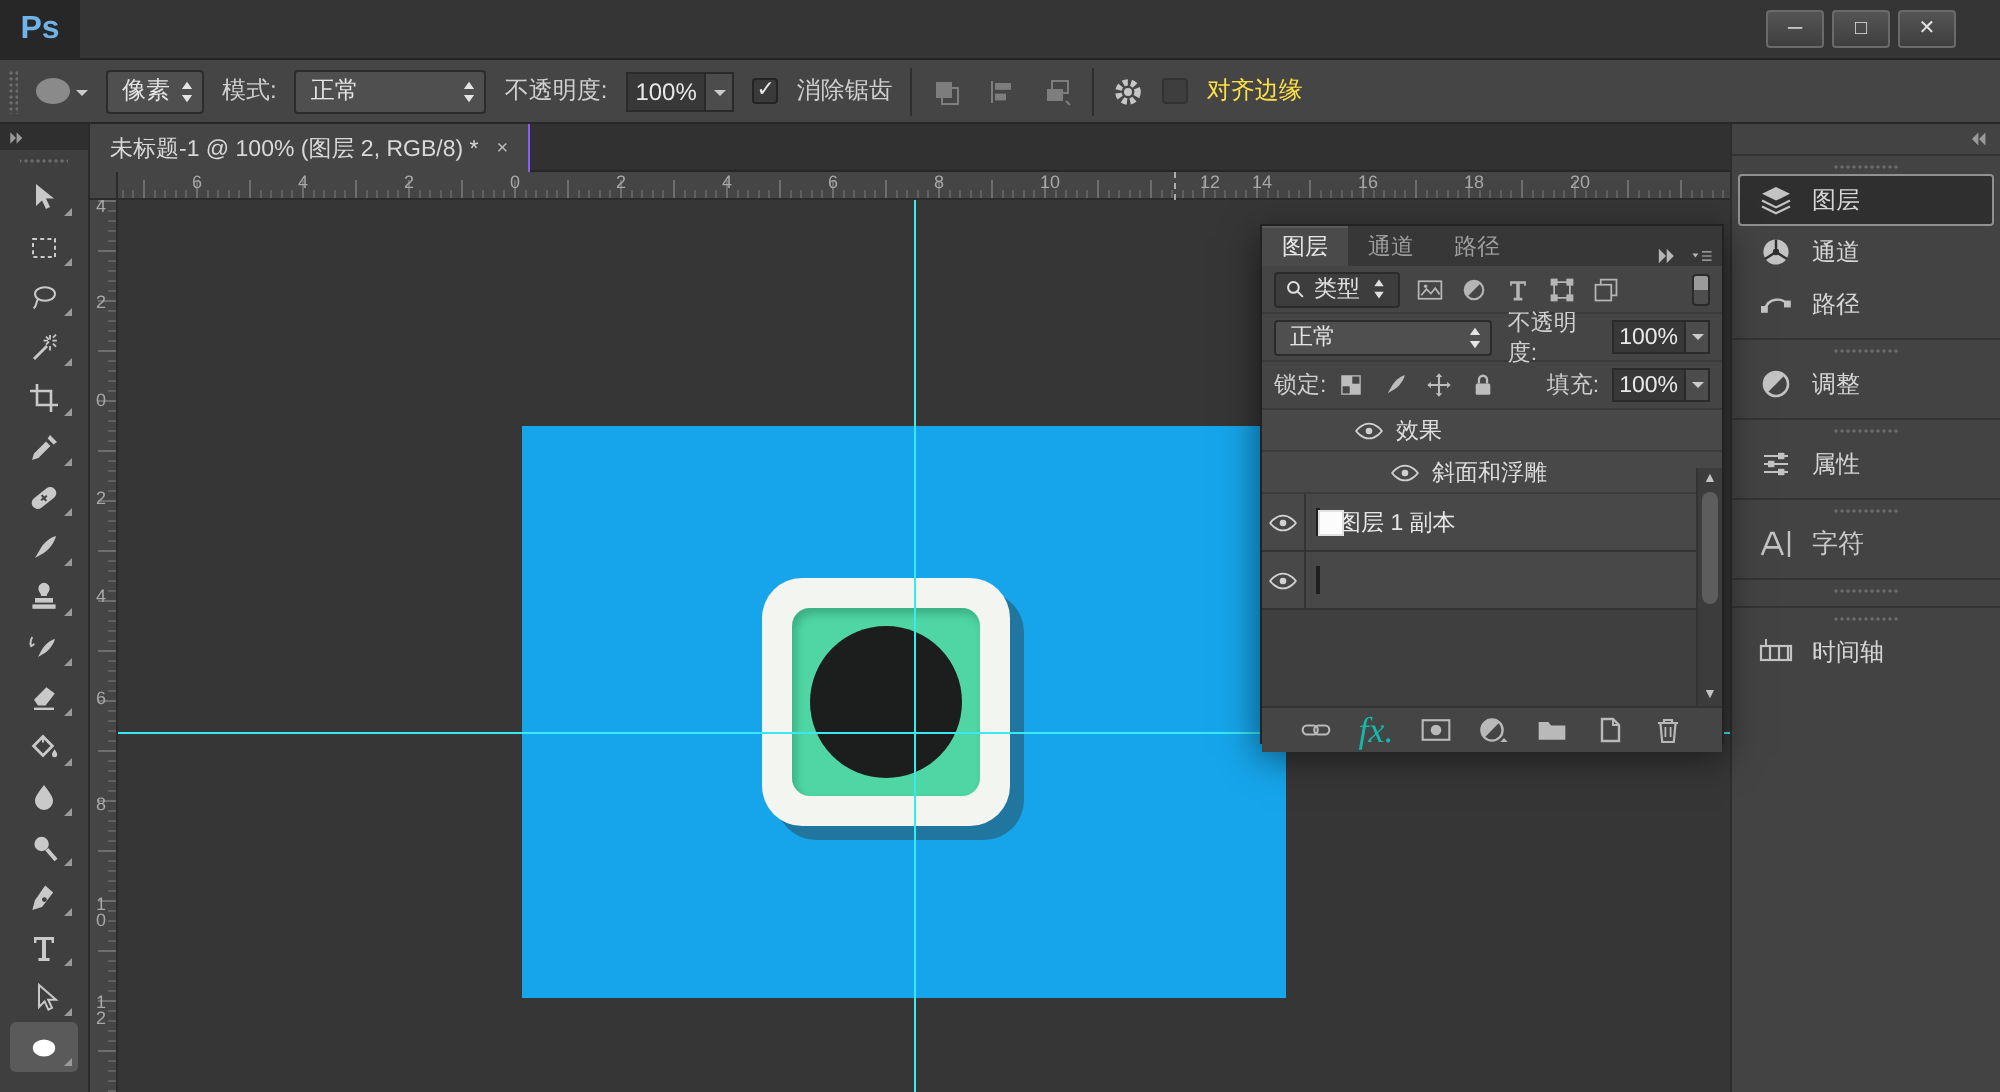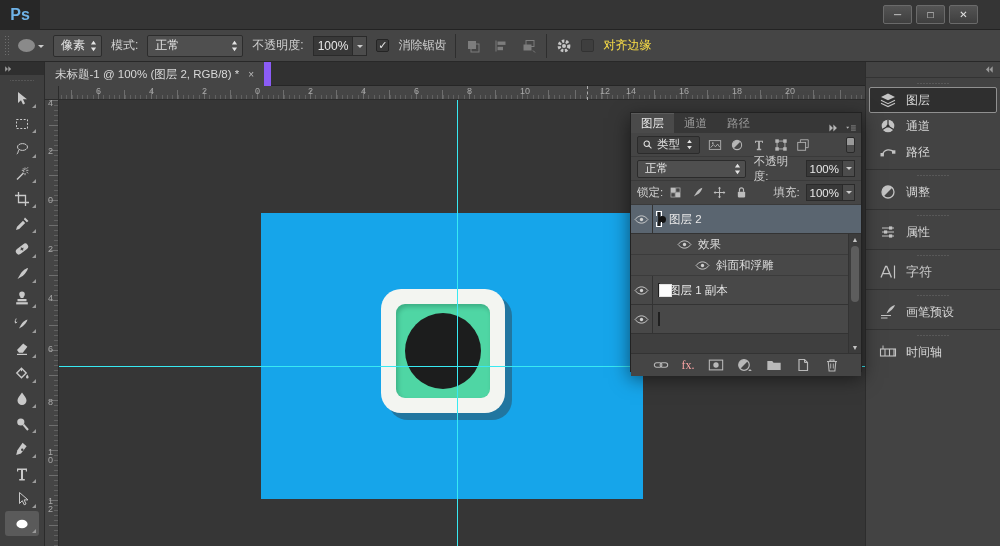--- a/index.html
+++ b/index.html
@@ -47,21 +47,21 @@
   #leftdock .dhead svg{width:10px;height:8px}
   #leftdock .grip-h{height:7px;margin:2px 10px;background-image:radial-gradient(#6d6d6d 35%,transparent 40%);background-size:3px 3px;background-repeat:repeat-x;background-position:center}
   .tool{position:relative;width:34px;height:25px;margin:0 auto;display:flex;align-items:center;
     justify-content:center;color:#c9c9c9;border-radius:3px}
   .tool::after{content:'';position:absolute;right:3px;bottom:3px;border:2.5px solid transparent;
     border-right-color:#9a9a9a;border-bottom-color:#9a9a9a}
   .tool.selected{background:#5a5a5a;color:#fff}
   
   #tabbar{position:absolute;left:45px;top:62px;width:820px;height:24px;background:#313131;
     border-bottom:1px solid #262626;display:flex}
-  #doctab{height:24px;background:#454545;border-right:7px solid #8b5cf6;display:flex;align-items:center;
+  #doctab{height:24px;background:#454545;border-right:1px solid #8b5cf6;display:flex;align-items:center;
     gap:9px;padding:0 10px;color:#d8d8d8;font-size:11.5px}
   #doctab .x{color:#bbb;font-size:10px}
   
   #canvas{position:absolute;left:45px;top:86px;width:820px;height:460px;background:#363636;overflow:hidden}
   #hruler{position:absolute;left:0;top:0;width:820px;height:14px;background:#454545;border-bottom:1px solid #2c2c2c;
     background-image:repeating-linear-gradient(90deg,#6e6e6e 0 1px,transparent 1px 26.5px),
       repeating-linear-gradient(90deg,#606060 0 1px,transparent 1px 5.3px);
     background-size:100% 9px,100% 4px;background-position:bottom left,bottom left;background-repeat:no-repeat}
   #vruler{position:absolute;left:0;top:14px;width:14px;height:446px;background:#454545;border-right:1px solid #2c2c2c;
     background-image:repeating-linear-gradient(180deg,#6e6e6e 0 1px,transparent 1px 25px),
@@ -130,21 +130,21 @@
   .fxb{margin-left:auto;margin-right:18px;font-style:italic;font-family:"Liberation Serif","DejaVu Serif",serif;color:#ddd}
   .erow{height:21px;display:flex;align-items:center;background:#484848;border-bottom:1px solid #3b3b3b;color:#dedede}
   .erow .eye{display:flex;color:#cfcfcf}
   #lp-scroll{position:absolute;right:0;top:29px;width:13px;height:119px;background:#3c3c3c;border-left:1px solid #333}
   #lp-scroll .sarr{height:11px;display:flex;align-items:center;justify-content:center;color:#c3c3c3;font-size:7px}
   #lp-scroll .sthumb{position:absolute;left:2px;right:2px;top:12px;height:56px;background:#5d5d5d;border-radius:4px}
   #lp-scroll .sarr.dn{position:absolute;bottom:0;left:0;right:0}
   #lp-bottom{height:23px;background:#454545;border-top:1px solid #333;display:flex;align-items:center;
     justify-content:center;gap:13px;color:#b9b9b9;position:relative}
   #lp-bottom .ic svg{width:16px;height:14px}
-  .fxtxt{font-family:"Liberation Serif","DejaVu Serif",serif;font-size:12px;color:#fca5a5}
+  .fxtxt{font-style:italic;font-family:"Liberation Serif","DejaVu Serif",serif;font-size:18px;color:#14b8a6}
   
   #rightdock{position:absolute;left:865px;top:62px;width:135px;height:484px;background:#434343;
     border-left:1px solid #2d2d2d}
   #rightdock .dhead{height:15px;display:flex;justify-content:flex-end;align-items:center;padding-right:5px;color:#9a9a9a}
   #rightdock .dhead svg{width:11px;height:9px}
   .dgroup{border-top:1px solid #333;padding:3px 0 4px}
   .dgroup::before{content:'';display:block;height:5px;margin:0 auto 1px;width:34px;
     background-image:radial-gradient(#6d6d6d 35%,transparent 40%);background-size:3px 3px;background-repeat:repeat-x;background-position:center}
   .dock-item{height:26px;margin:0 3px;display:flex;align-items:center;gap:8px;padding-left:8px;
     color:#d6d6d6;border:1px solid transparent;border-radius:2px}
@@ -552,32 +552,20 @@
     <span class="lbl" style="margin-left:auto">填充:</span>
     <span class="vb">
       <span class="v">100%</span>
       <span class="a">
           <span class="tri"></span>
         </span>
     </span>
   </div>
   <div id="lp-list">
     <div id="lp-rows">
-        <div class="lrow sel">
-          <span class="eyecell">
-            <span class="ic ">
-              <svg viewBox="0 0 16 12">
-                <path d="M1 6s2.8-4 7-4 7 4 7 4-2.8 4-7 4-7-4-7-4z" fill="none" stroke="currentColor"></path>
-                <circle cx="8" cy="6" r="1.8" fill="currentColor"></circle>
-              </svg>
-            </span>
-          </span>
-          <span class="thumbwrap"><span class="thumb dot"></span><i class="ck tl"></i><i class="ck tr"></i><i class="ck bl"></i><i class="ck br"></i></span>
-          <span class="lname">图层 2</span>
-        </div>
         <div class="erow" style="padding-left: 46px;">
           <span class="eye">
             <span class="ic ">
               <svg viewBox="0 0 16 12">
                 <path d="M1 6s2.8-4 7-4 7 4 7 4-2.8 4-7 4-7-4-7-4z" fill="none" stroke="currentColor"></path>
                 <circle cx="8" cy="6" r="1.8" fill="currentColor"></circle>
               </svg>
             </span>
           </span>
           <span style="margin-left: 6px;">效果</span>
@@ -736,29 +724,20 @@
           <span class="ic ">
             <svg viewBox="0 0 18 16">
               <path d="M2 13.5L6.6 2.5h1.2l4.6 11M4 9.7h6.4" fill="none" stroke="currentColor" stroke-width="1.3"></path>
               <path d="M15.5 1.5v13" stroke="currentColor" stroke-width="1.2"></path>
             </svg>
           </span>
           <span class="atext">字符</span>
         </div>
       </div>
       <div class="dgroup">
-        <div class="dock-item">
-          <span class="ic ">
-            <svg viewBox="0 0 18 16">
-              <path d="M16 1c-2.6.5-5.8 3.2-7.2 5.8L7.5 9.5l2.6-1.6C12.5 6.5 15.5 3.2 16 1z" fill="currentColor"></path>
-              <path d="M2 11.5h10M2 14h6.5" stroke="currentColor" stroke-width="1.2"></path>
-            </svg>
-          </span>
-          <span>画笔预设</span>
-        </div>
       </div>
       <div class="dgroup">
         <div class="dock-item">
           <span class="ic ">
             <svg viewBox="0 0 18 16">
               <rect x="1.5" y="5" width="15" height="7" fill="none" stroke="currentColor" stroke-width="1.1"></rect>
               <path d="M6 5v7M10.5 5v7M15 5v7" stroke="currentColor" stroke-width="1.1"></path>
               <path d="M4 1.5v3.5" stroke="currentColor"></path>
             </svg>
           </span>

